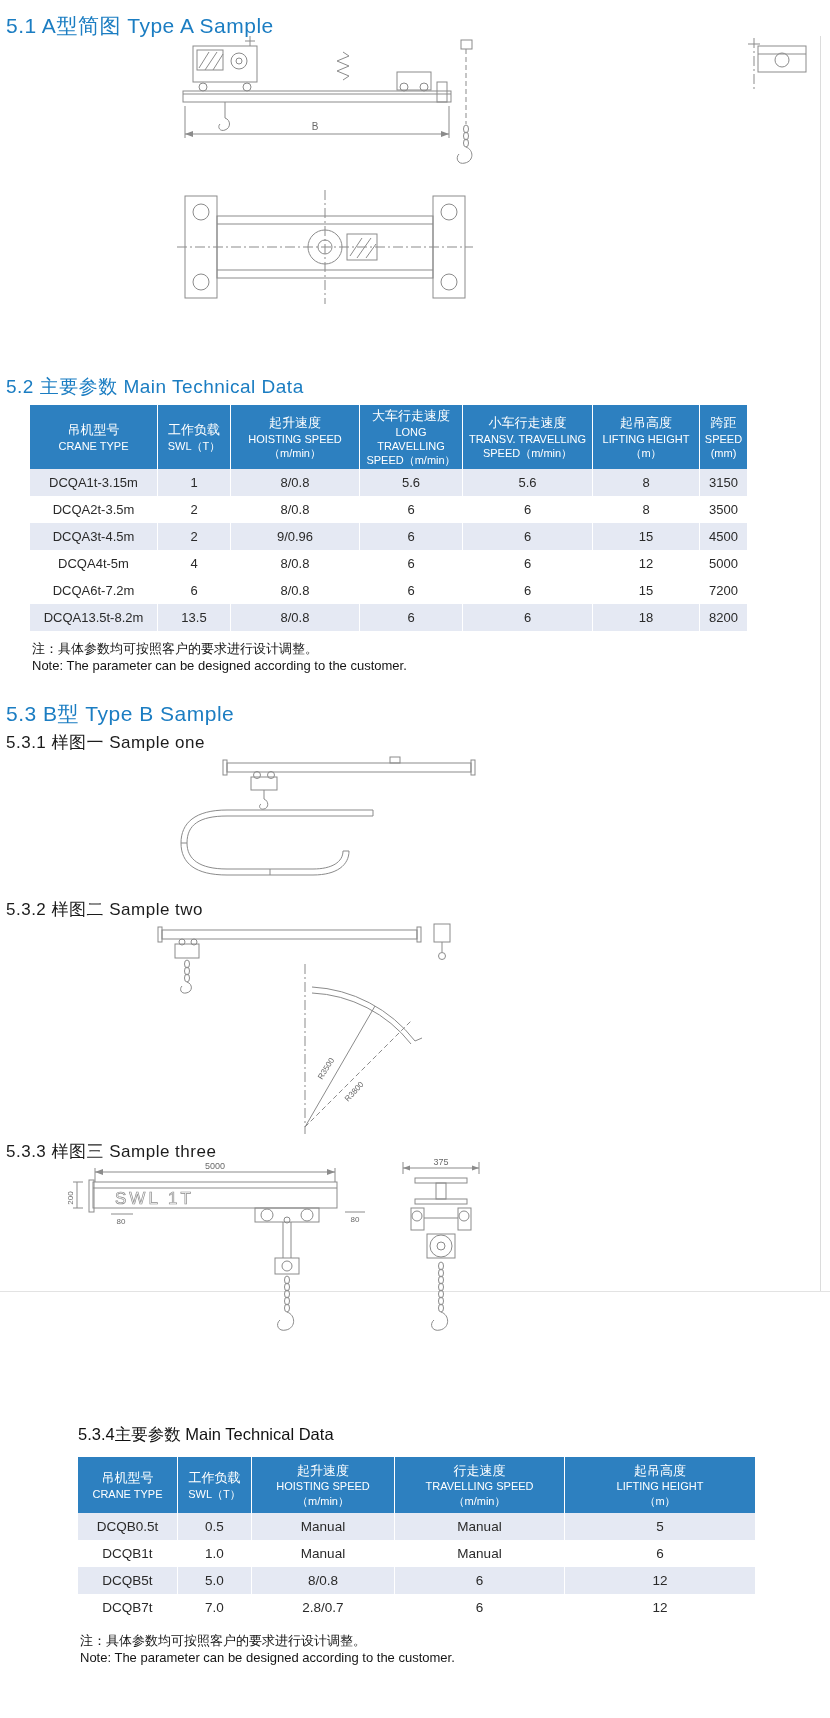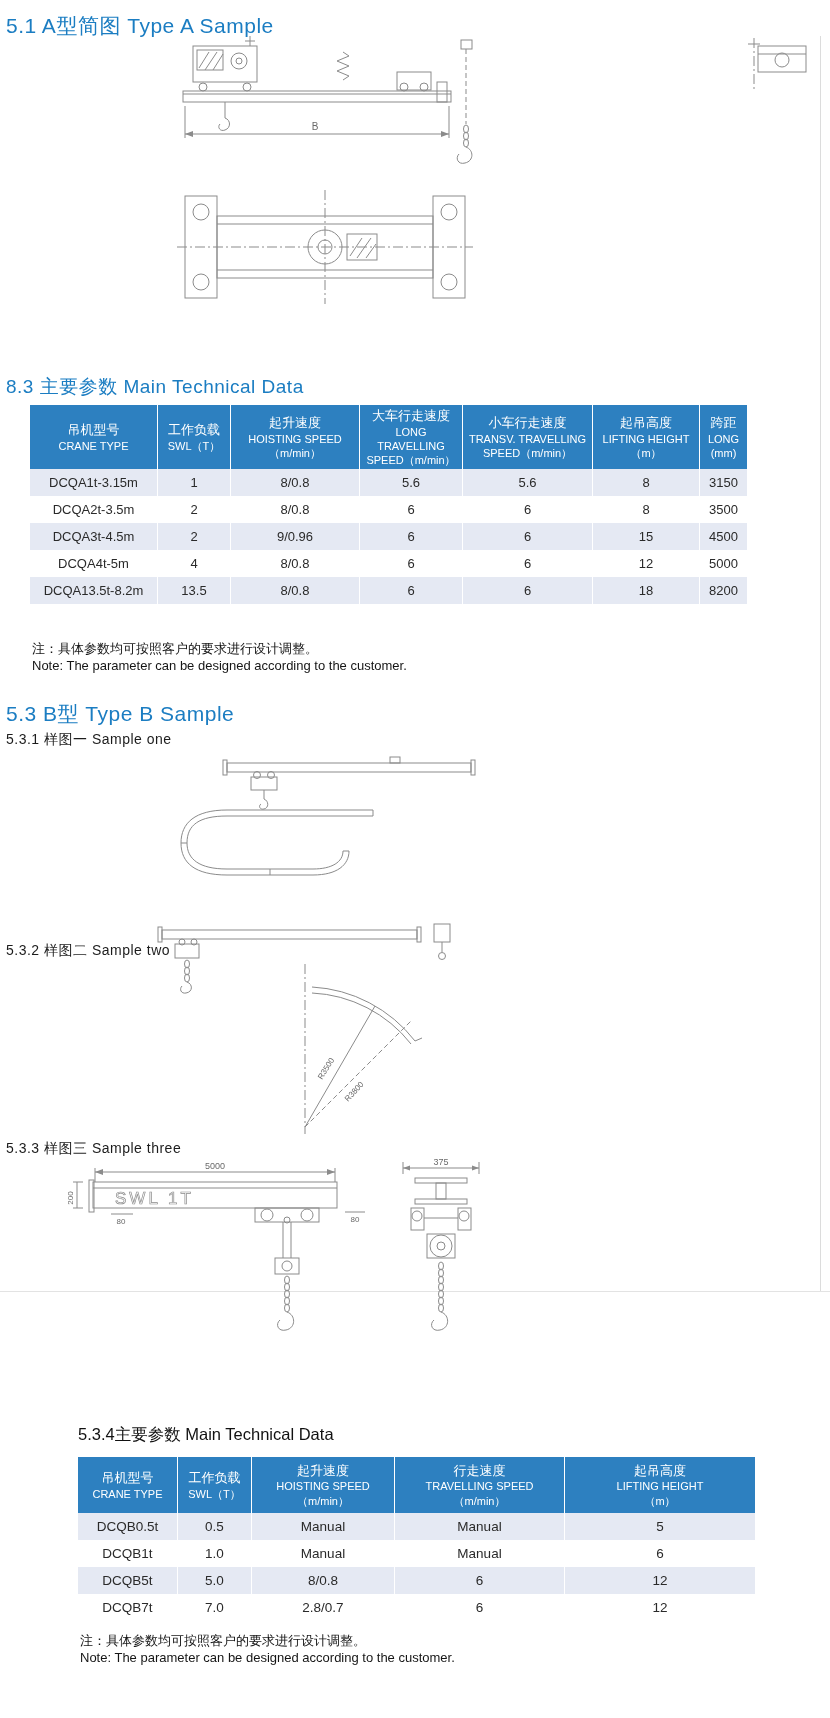--- a/index.html
+++ b/index.html
@@ -3,21 +3,21 @@
 <meta charset="utf-8">
 <style>
   * { margin:0; padding:0; box-sizing:border-box; }
   html,body { background:#fff; }
   body { width:830px; height:1718px; position:relative; overflow:hidden;
          font-family:"Liberation Sans", sans-serif; }
   .abs { position:absolute; }
   .h-blue { color:#1b7dc2; font-weight:400; letter-spacing:.5px; }
   .h-21 { font-size:21px; }
   .h-19 { font-size:19px; }
-  .h-sub { font-size:14px; color:#1c1c1c; font-weight:400; letter-spacing:.5px; }
+  .h-sub { font-size:17px; color:#1c1c1c; font-weight:400; letter-spacing:.5px; }
   .h-serif { font-family:Liberation Sans, sans-serif; font-size:16.5px; color:#111; font-weight:400; }
 
   table { border-collapse:separate; border-spacing:0; table-layout:fixed; width:100%; }
   thead th { background:#2d80c0; color:#fff; font-weight:400; text-align:center;
              vertical-align:middle; border-right:1px solid #fff; padding:2px 1px; }
   thead th:last-child { border-right:none; }
   th span { display:block; }
   th .l1 { font-size:13px; line-height:1.35; }
   th .l2 { font-size:11px; line-height:1.3; }
   th .l3 { font-size:11px; line-height:1.3; }
@@ -101,21 +101,21 @@
     <circle cx="274" cy="100" r="8"></circle>
   <rect x="42" y="34" width="216" height="62"></rect>
   <line x1="42" y1="42" x2="258" y2="42"></line>
   <line x1="42" y1="88" x2="258" y2="88"></line>
   <circle cx="150" cy="65" r="17"></circle>
     <circle cx="150" cy="65" r="7"></circle>
   <rect x="172" y="52" width="30" height="26"></rect>
   <path d="M175 74 l12 -18 M182 76 l14 -20 M191 76 l10 -14"></path>
 </svg>
 
-<div class="abs h-blue h-19" style="left:6px;top:374px;">8.3 主要参数 Main Technical Data</div>
+<div class="abs h-blue h-19" style="left:6px;top:374px;">5.2 主要参数 Main Technical Data</div>
 
 <div class="abs" style="left:30px;top:405px;width:717px;">
   <table id="table-a">
     <colgroup>
       <col style="width:128px">
         <col style="width:73px">
         <col style="width:129px">
       <col style="width:103px">
         <col style="width:130px">
         <col style="width:107px">
@@ -148,21 +148,21 @@
           <span class="l2">TRANSV. TRAVELLING</span>
           <span class="l3">SPEED（m/min）</span>
         </th>
         <th>
           <span class="l1">起吊高度</span>
           <span class="l2">LIFTING HEIGHT</span>
           <span class="l3">（m）</span>
         </th>
         <th>
           <span class="l1">跨距</span>
-          <span class="l2">LONG</span>
+          <span class="l2">SPEED</span>
           <span class="l3">(mm)</span>
         </th>
       </tr>
     </thead>
     <tbody>
         <tr class="alt">
           <td>DCQA1t-3.15m</td>
           <td>1</td>
           <td>8/0.8</td>
           <td>5.6</td>
@@ -189,20 +189,29 @@
           <td>4500</td>
         </tr>
         <tr>
           <td>DCQA4t-5m</td>
           <td>4</td>
           <td>8/0.8</td>
           <td>6</td>
           <td>6</td>
           <td>12</td>
           <td>5000</td>
+        </tr>
+        <tr>
+          <td>DCQA6t-7.2m</td>
+          <td>6</td>
+          <td>8/0.8</td>
+          <td>6</td>
+          <td>6</td>
+          <td>15</td>
+          <td>7200</td>
         </tr>
         <tr class="alt">
           <td>DCQA13.5t-8.2m</td>
           <td>13.5</td>
           <td>8/0.8</td>
           <td>6</td>
           <td>6</td>
           <td>18</td>
           <td>8200</td>
         </tr>
@@ -227,21 +236,21 @@
   <path d="M99 44 c5 2 5 9 0 10 c-4 1 -6 -3 -3 -5"></path>
   <rect x="225" y="2" width="10" height="6"></rect>
   <path d="M208 55 H62 C30 55 16 68 16 88 C16 108 30 120 62 120 H148 C172 120 184 110 184 96"></path>
   <path d="M208 61 H62 C34 61 22 70 22 88 C22 104 34 114 62 114 H148 C167 114 178 107 178 96"></path>
   <line x1="208" y1="55" x2="208" y2="61"></line>
   <line x1="184" y1="96" x2="178" y2="96"></line>
   <line x1="16" y1="88" x2="22" y2="88"></line>
   <line x1="105" y1="114" x2="105" y2="120"></line>
 </svg>
 
-<div class="abs h-sub" style="left:6px;top:898px;margin-top:44px;">5.3.2 样图二 Sample two</div>
+<div class="abs h-sub" style="left:6px;top:898px;">5.3.2 样图二 Sample two</div>
 
 <svg class="abs dwg" style="left:90px;top:922px;" width="380" height="215" viewBox="0 0 380 215">
   <rect x="72" y="8" width="255" height="9"></rect>
   <rect x="68" y="5" width="4" height="15"></rect>
     <rect x="327" y="5" width="4" height="15"></rect>
   <circle cx="92" cy="20" r="3"></circle>
     <circle cx="104" cy="20" r="3"></circle>
   <rect x="85" y="22" width="24" height="14"></rect>
   <ellipse cx="97" cy="42" rx="2.5" ry="4"></ellipse>
     <ellipse cx="97" cy="49" rx="2.5" ry="4"></ellipse>

